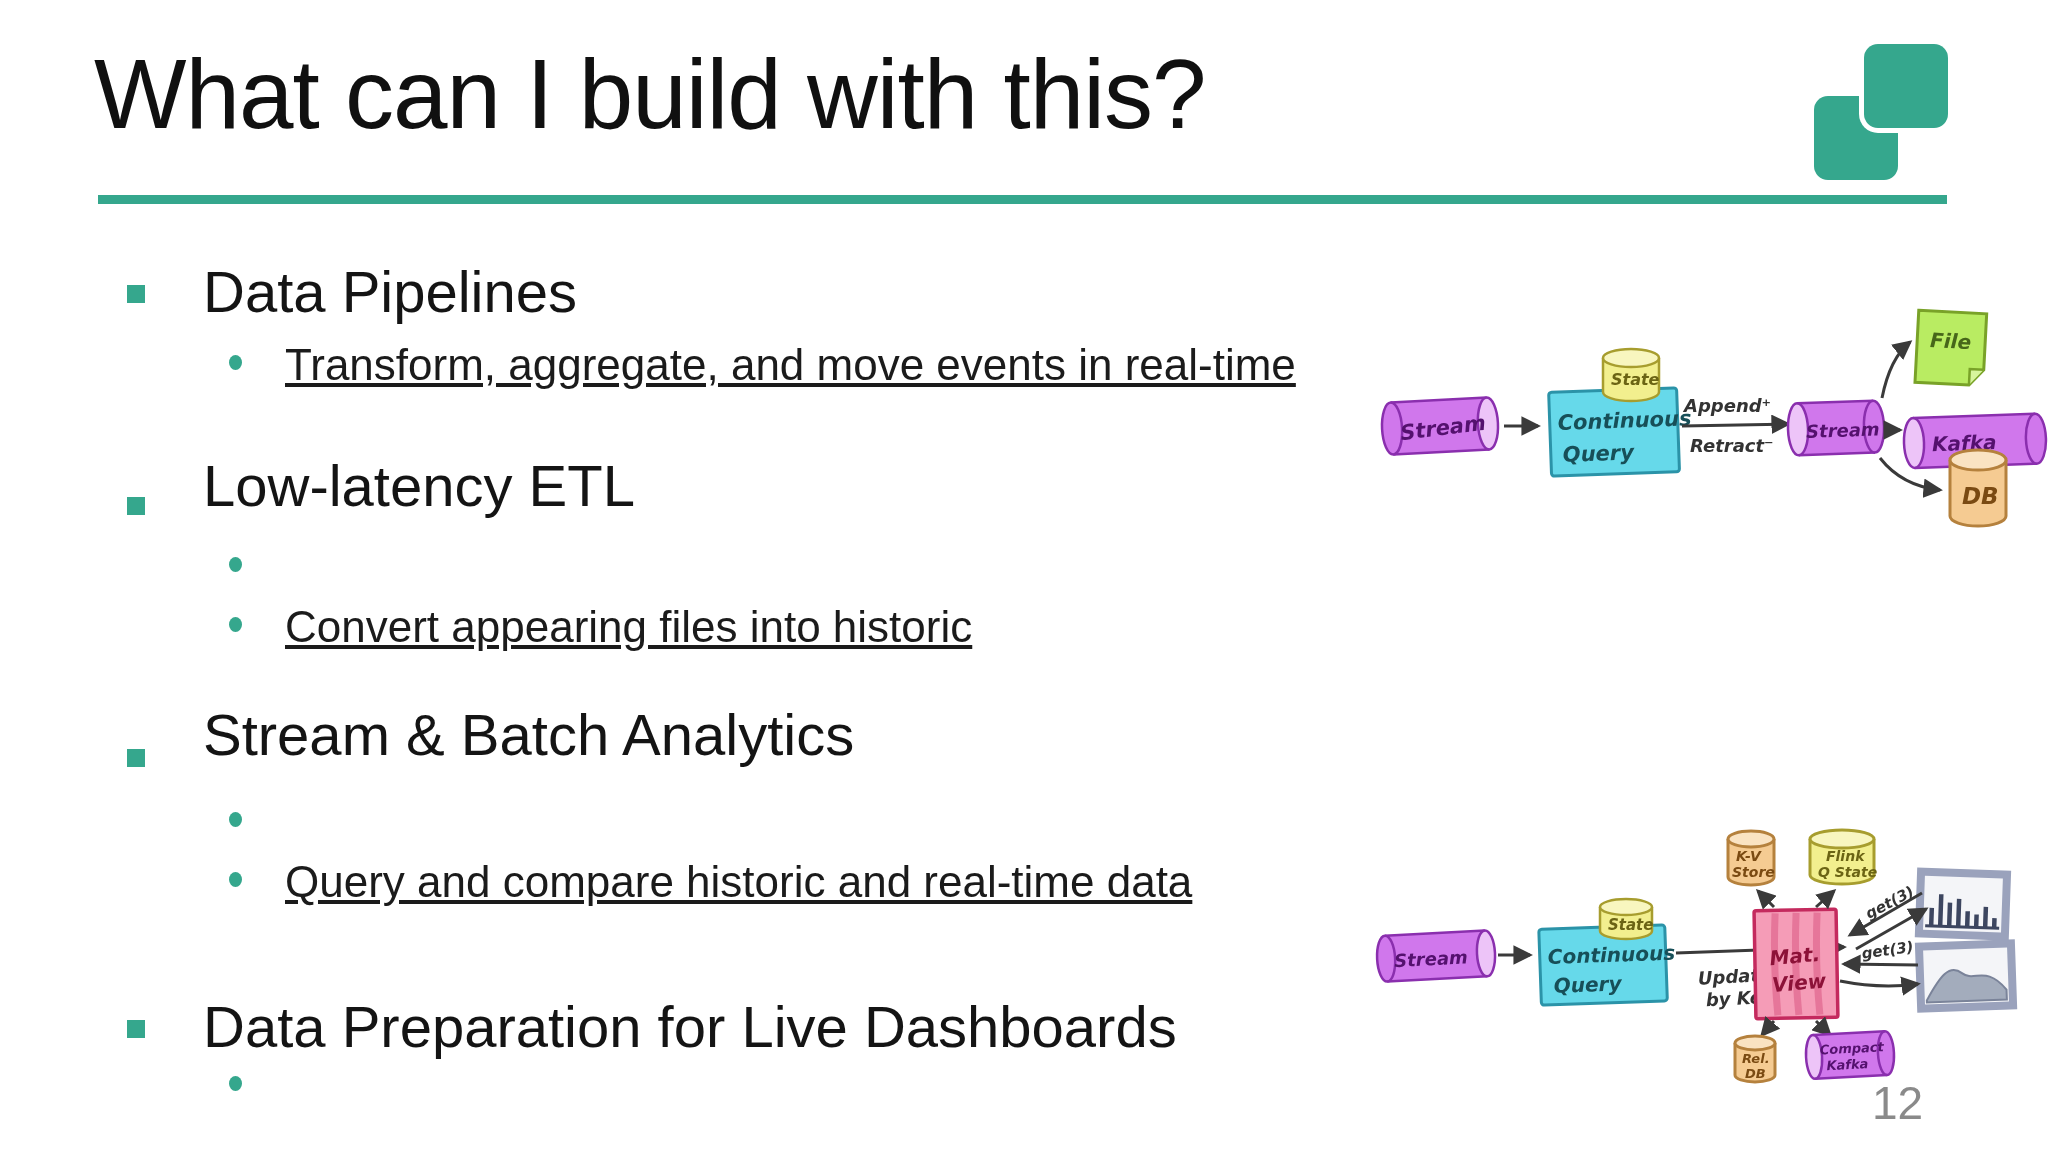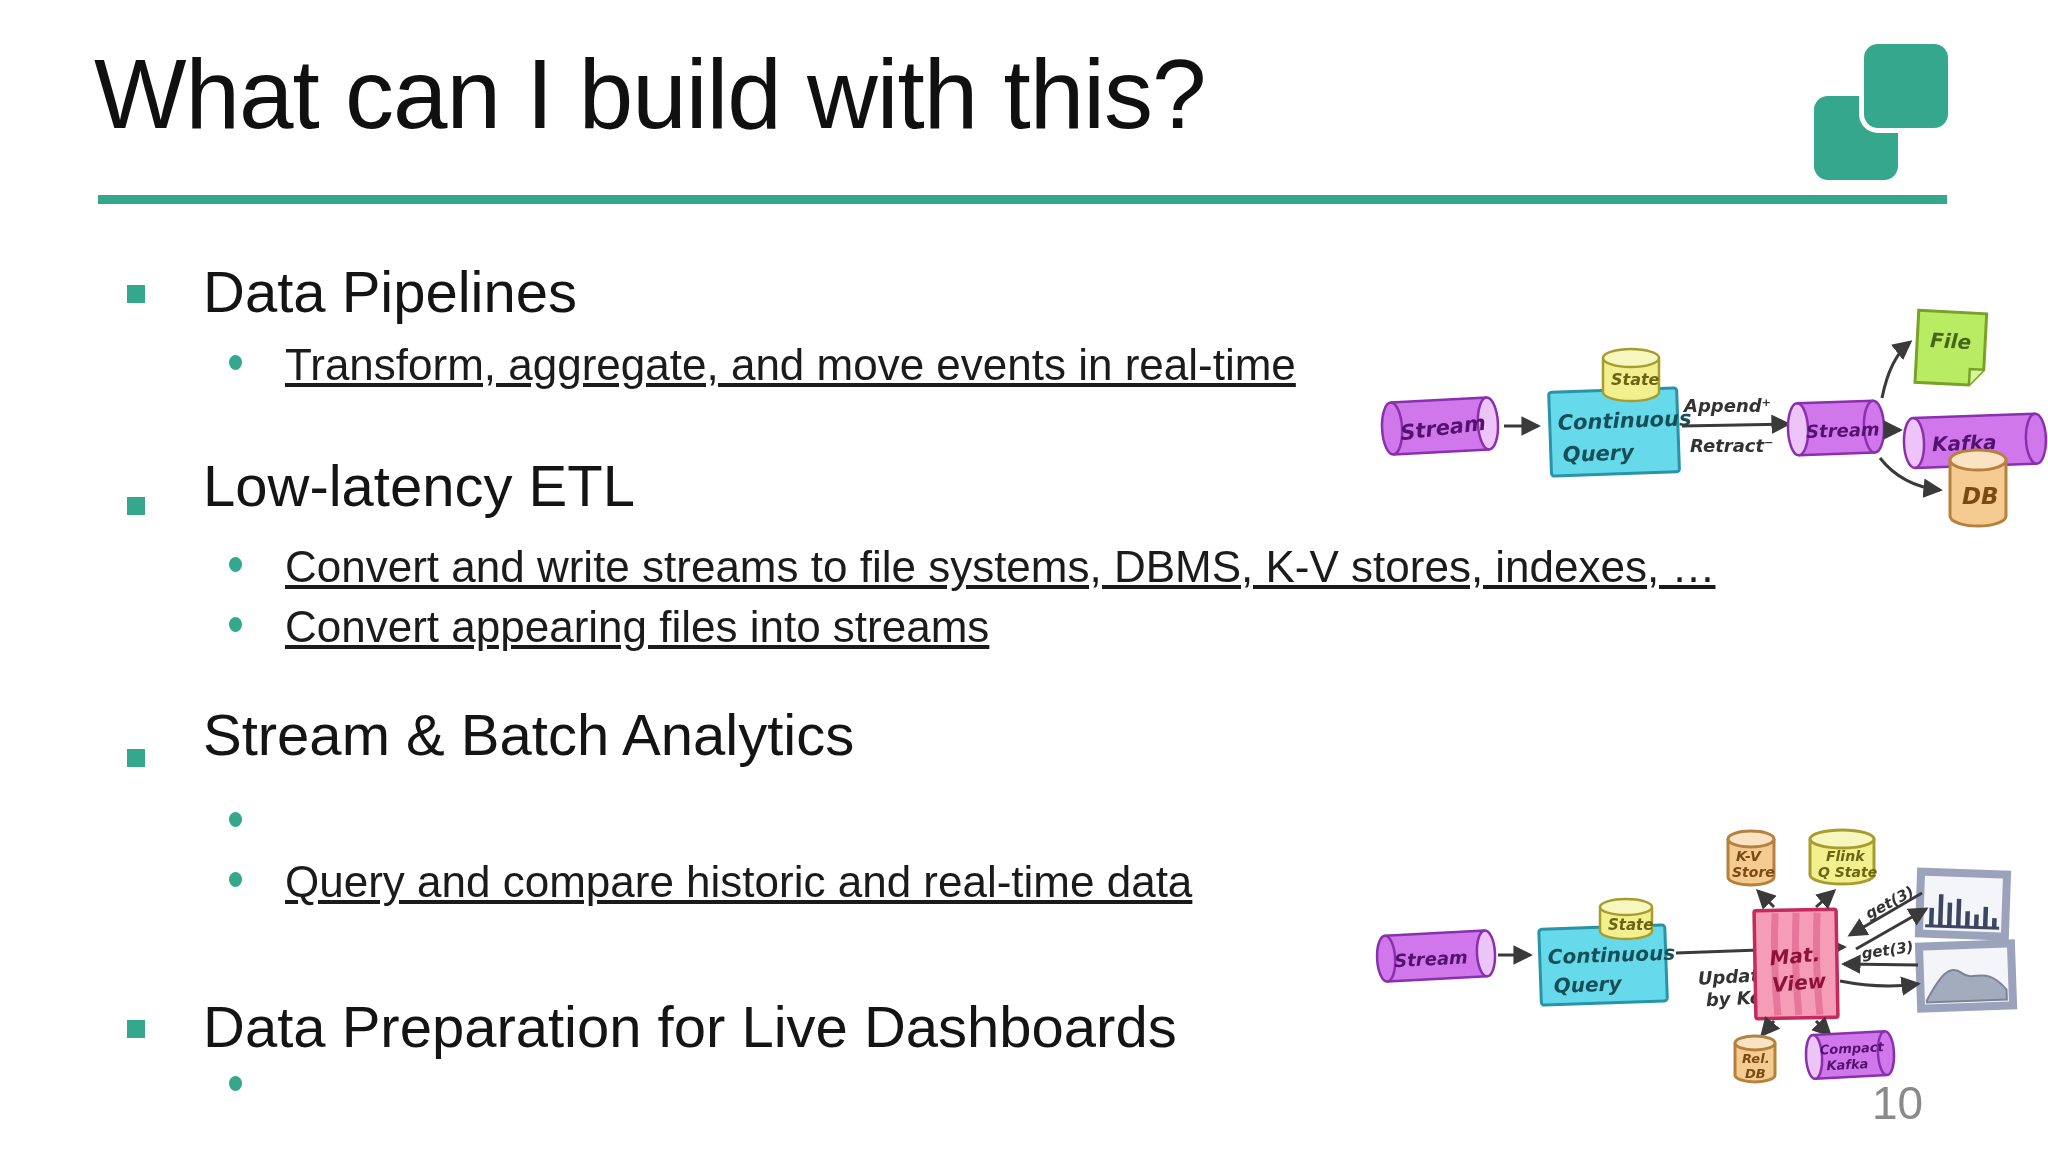--- a/index.html
+++ b/index.html
@@ -49,23 +49,22 @@
   </div>
 
   <div class="sq-bullet" style="top:285px"></div>
   <div class="h1" style="top:260px">Data Pipelines</div>
   <div class="dot-bullet" style="top:355px"></div>
   <div class="sub" style="top:339px">Transform, aggregate, and move events in real-time</div>
 
   <div class="sq-bullet" style="top:497px"></div>
   <div class="h1" style="top:454px">Low-latency ETL</div>
   <div class="dot-bullet" style="top:557px"></div>
-  <div class="sub" style="top:541px">Convert and write streams to file systems, DBMS, K-V stores, indexes, …</div>
   <div class="dot-bullet" style="top:617px"></div>
-  <div class="sub" style="top:601px">Convert appearing files into streams</div>
+  <div class="sub" style="top:601px">Convert appearing files into historic</div>
 
   <div class="sq-bullet" style="top:749px"></div>
   <div class="h1" style="top:703px">Stream &amp; Batch Analytics</div>
   <div class="dot-bullet" style="top:812px"></div>
   <div class="dot-bullet" style="top:872px"></div>
   <div class="sub" style="top:856px">Query and compare historic and real-time data</div>
 
   <div class="sq-bullet" style="top:1020px"></div>
   <div class="h1" style="top:995px">Data Preparation for Live Dashboards</div>
   <div class="dot-bullet" style="top:1076px"></div>
@@ -220,14 +219,14 @@
     <g transform="rotate(-3 480 240)">
       <rect x="444" y="218" width="72" height="44" fill="#d077ec"></rect>
       <ellipse cx="516" cy="240" rx="8" ry="22" fill="#d077ec" stroke="#8a2fae" stroke-width="2.5"></ellipse>
       <ellipse cx="444" cy="240" rx="8" ry="22" fill="#edc4f8" stroke="#8a2fae" stroke-width="2.5"></ellipse>
       <path d="M444,218 H516 M444,262 H516" stroke="#8a2fae" stroke-width="2.5" fill="none"></path>
       <text class="hw" x="450" y="238" font-size="13" fill="#54116e">Compact</text>
       <text class="hw" x="456" y="254" font-size="13" fill="#54116e">Kafka</text>
     </g>
   </svg>
 
-  <div id="pageno" class="abs">10</div>
+  <div id="pageno" class="abs">12</div>
 </div>
 
 </body></html>

